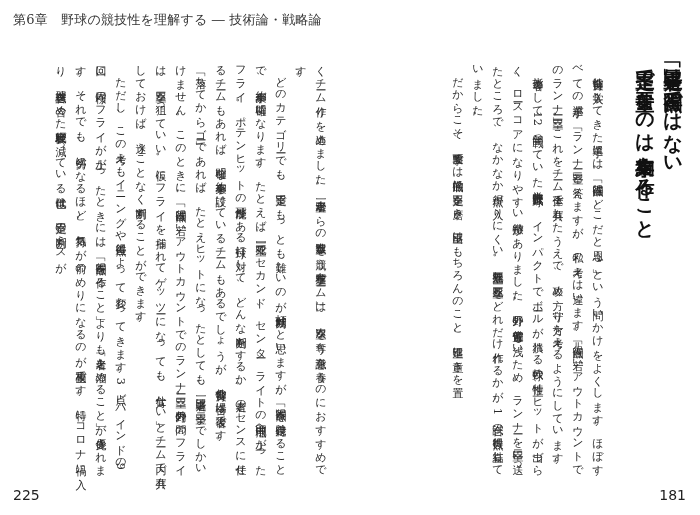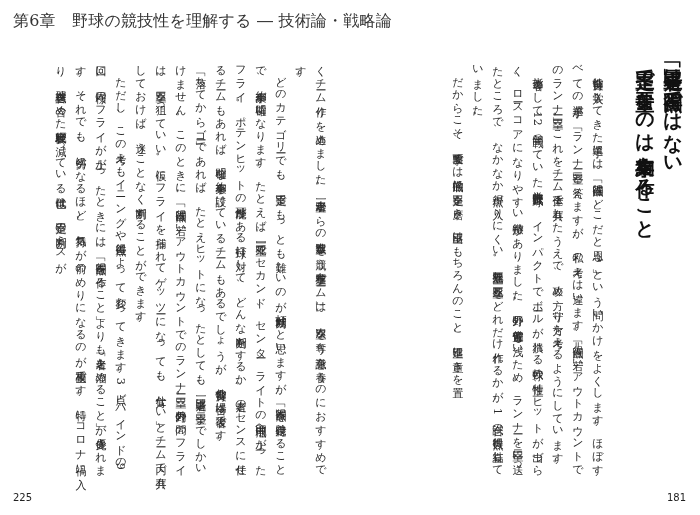--- a/index.html
+++ b/index.html
@@ -1,21 +1,21 @@
 <!DOCTYPE html>
 <html><head>
 <meta charset="utf-8">
 <style>
   html, body { margin:0; padding:0; }
   body { width:700px; height:515px; background:#ffffff; position:relative; overflow:hidden; font-family:"DejaVu Serif", serif; color:#222; }
   .page { position:absolute; top:0; height:515px; }
   .page-left { left:0; width:350px; }
   .page-right { left:350px; width:350px; }
-  .running-head { position:absolute; left:13px; top:11px; font-size:16px; color:#333; letter-spacing:0.2px; white-space:nowrap; }
-  .folio { position:absolute; bottom:12px; font-family:"DejaVu Sans", sans-serif; font-size:10px; color:#222; }
+  .running-head { position:absolute; left:13px; top:11px; font-size:13px; color:#333; letter-spacing:0.2px; white-space:nowrap; }
+  .folio { position:absolute; bottom:12px; font-family:"DejaVu Sans", sans-serif; font-size:14px; color:#222; }
   .folio-left { left:13px; }
   .folio-right { right:14px; }
   .vbody {
     position:absolute; writing-mode:vertical-rl; -webkit-writing-mode:vertical-rl;
     font-size:11px; line-height:20px; letter-spacing:0.35px; color:#2a2a2a; text-align:justify;
   }
   .vbody p { margin:0; text-indent:0; }
   .vbody p.indent { text-indent:1em; }
   .left-body { right:20px; top:58px; height:412px; width:325px; }
   .right-body { right:93px; top:58px; height:412px; width:210px; }

